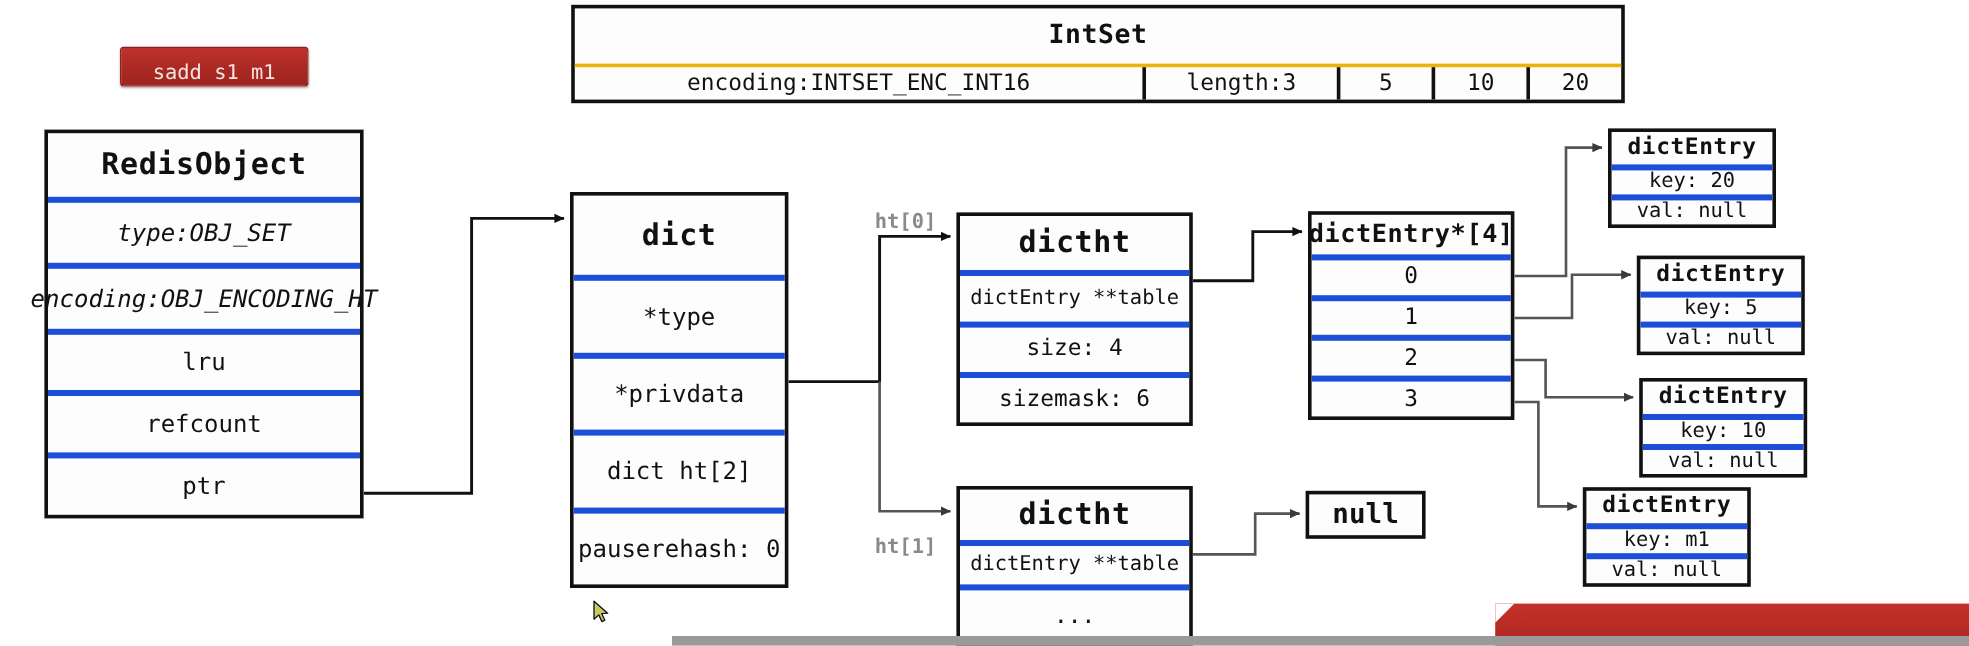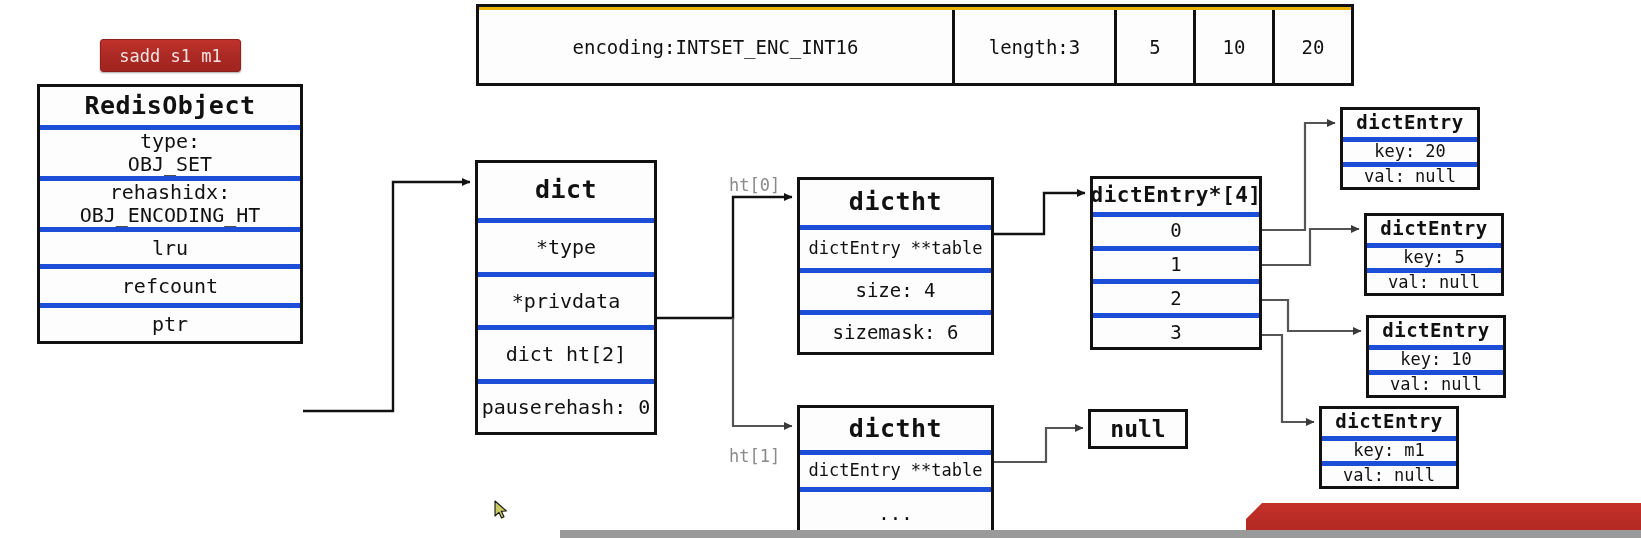--- a/index.html
+++ b/index.html
@@ -47,26 +47,26 @@
   #intset-box { left: 476px; top: 4px; width: 878px; height: 82px; }
   #intset-box .row.title { height: 40px; font-size: 22px; }
   #intset-box .subrow { display: flex; flex: 1 1 auto; border-top: 3px solid #eab308; }
   #intset-box .cell {
     display: flex; align-items: center; justify-content: center;
     white-space: pre; font-size: 19px; box-sizing: border-box;
     border-left: 3px solid #111111;
   }
   #intset-box .cell:first-child { border-left: none; }
 
-  #redisobject-box { left: 37px; top: 84px; width: 266px; height: 260px; }
+  #redisobject-box { left: 37px; top: 108px; width: 266px; height: 324px; }
   #redisobject-box .row { font-size: 20px; }
   #redisobject-box .row.title { font-size: 25px; }
-  #redisobject-box .row.two-line { flex-direction: column; justify-content: flex-start; }
-
-  #dict-box { left: 475px; top: 160px; width: 182px; height: 275px; }
+  #redisobject-box .row.two-line { justify-content: center; font-style: italic; }
+
+  #dict-box { left: 475px; top: 160px; width: 182px; height: 330px; }
   #dict-box .row { font-size: 20px; }
   #dict-box .row.title { font-size: 25px; }
 
   #dictht0-box { left: 797px; top: 177px; width: 197px; height: 178px; }
   #dictht0-box .row { font-size: 19px; }
   #dictht0-box .row.title { font-size: 25px; }
   #dictht0-box .row.small { font-size: 17px; }
 
   #dictht1-box { left: 797px; top: 405px; width: 197px; height: 133px; }
   #dictht1-box .row { font-size: 19px; }
@@ -85,38 +85,39 @@
   .de-box .row.title { font-size: 19px; }
   #de-20 { left: 1340px; top: 107px; }
   #de-5  { left: 1364px; top: 213px; }
   #de-10 { left: 1366px; top: 315px; }
   #de-m1 { left: 1319px; top: 406px; }
 
   
   #sadd-chip {
     position: absolute;
     left: 100px; top: 39px;
-    width: 141px; height: 33px;
+    width: 157px; height: 33px;
     box-sizing: border-box;
-    display: flex; align-items: center; justify-content: center;
+    display: flex; align-items: flex-end; justify-content: center;
     background: linear-gradient(180deg, #c0322b 0%, #ad2a24 48%, #9f241f 100%);
     border: 1px solid #8e1f1b;
     border-radius: 3px;
     color: #f3e4e2;
     font-size: 17px;
     white-space: pre;
     box-shadow: 0 1px 2px rgba(0,0,0,0.35);
   }
 
   
   .ht-label {
     position: absolute;
     color: #8a8a8a;
     font-size: 17px;
     white-space: pre;
+    font-weight: bold;
   }
   #ht0-label { left: 729px; top: 175px; }
   #ht1-label { left: 729px; top: 446px; }
 
   
   #scrollbar-track {
     position: absolute;
     left: 560px; top: 530px; width: 1081px; height: 8px;
     background: #9a9a9a;
   }
@@ -194,37 +195,38 @@
   <g fill="none" stroke="#555555" stroke-width="2.2">
     <path d="M1262,335 L1282,335 L1282,422 L1314,422" marker-end="url(#arrowGray)"></path>
   </g>
 </svg>
 
 <div id="sadd-chip">
   <span>sadd s1 m1</span>
 </div>
 
 <div id="intset-box" class="box">
+  <div class="row title hdr">IntSet</div>
   <div class="subrow">
     <div class="cell" style="width:473px">encoding:INTSET_ENC_INT16</div>
     <div class="cell" style="width:162px">length:3</div>
     <div class="cell" style="width:79px">5</div>
     <div class="cell" style="width:79px">10</div>
     <div class="cell" style="width:79px">20</div>
   </div>
 </div>
 
 <div id="redisobject-box" class="box">
   <div class="row title hdr" style="height:58px">RedisObject</div>
   <div class="row two-line" style="height:59px">
     <span>type:</span>
     <span>OBJ_SET</span>
   </div>
   <div class="row two-line" style="height:59px">
-    <span>rehashidx:</span>
+    <span>encoding:</span>
     <span>OBJ_ENCODING_HT</span>
   </div>
   <div class="row" style="height:55px">lru</div>
   <div class="row" style="height:56px">refcount</div>
   <div class="row" style="height:56px">ptr</div>
 </div>
 
 <div id="dict-box" class="box">
   <div class="row title hdr" style="height:47px">dict</div>
   <div class="row" style="height:45px">*type</div>

